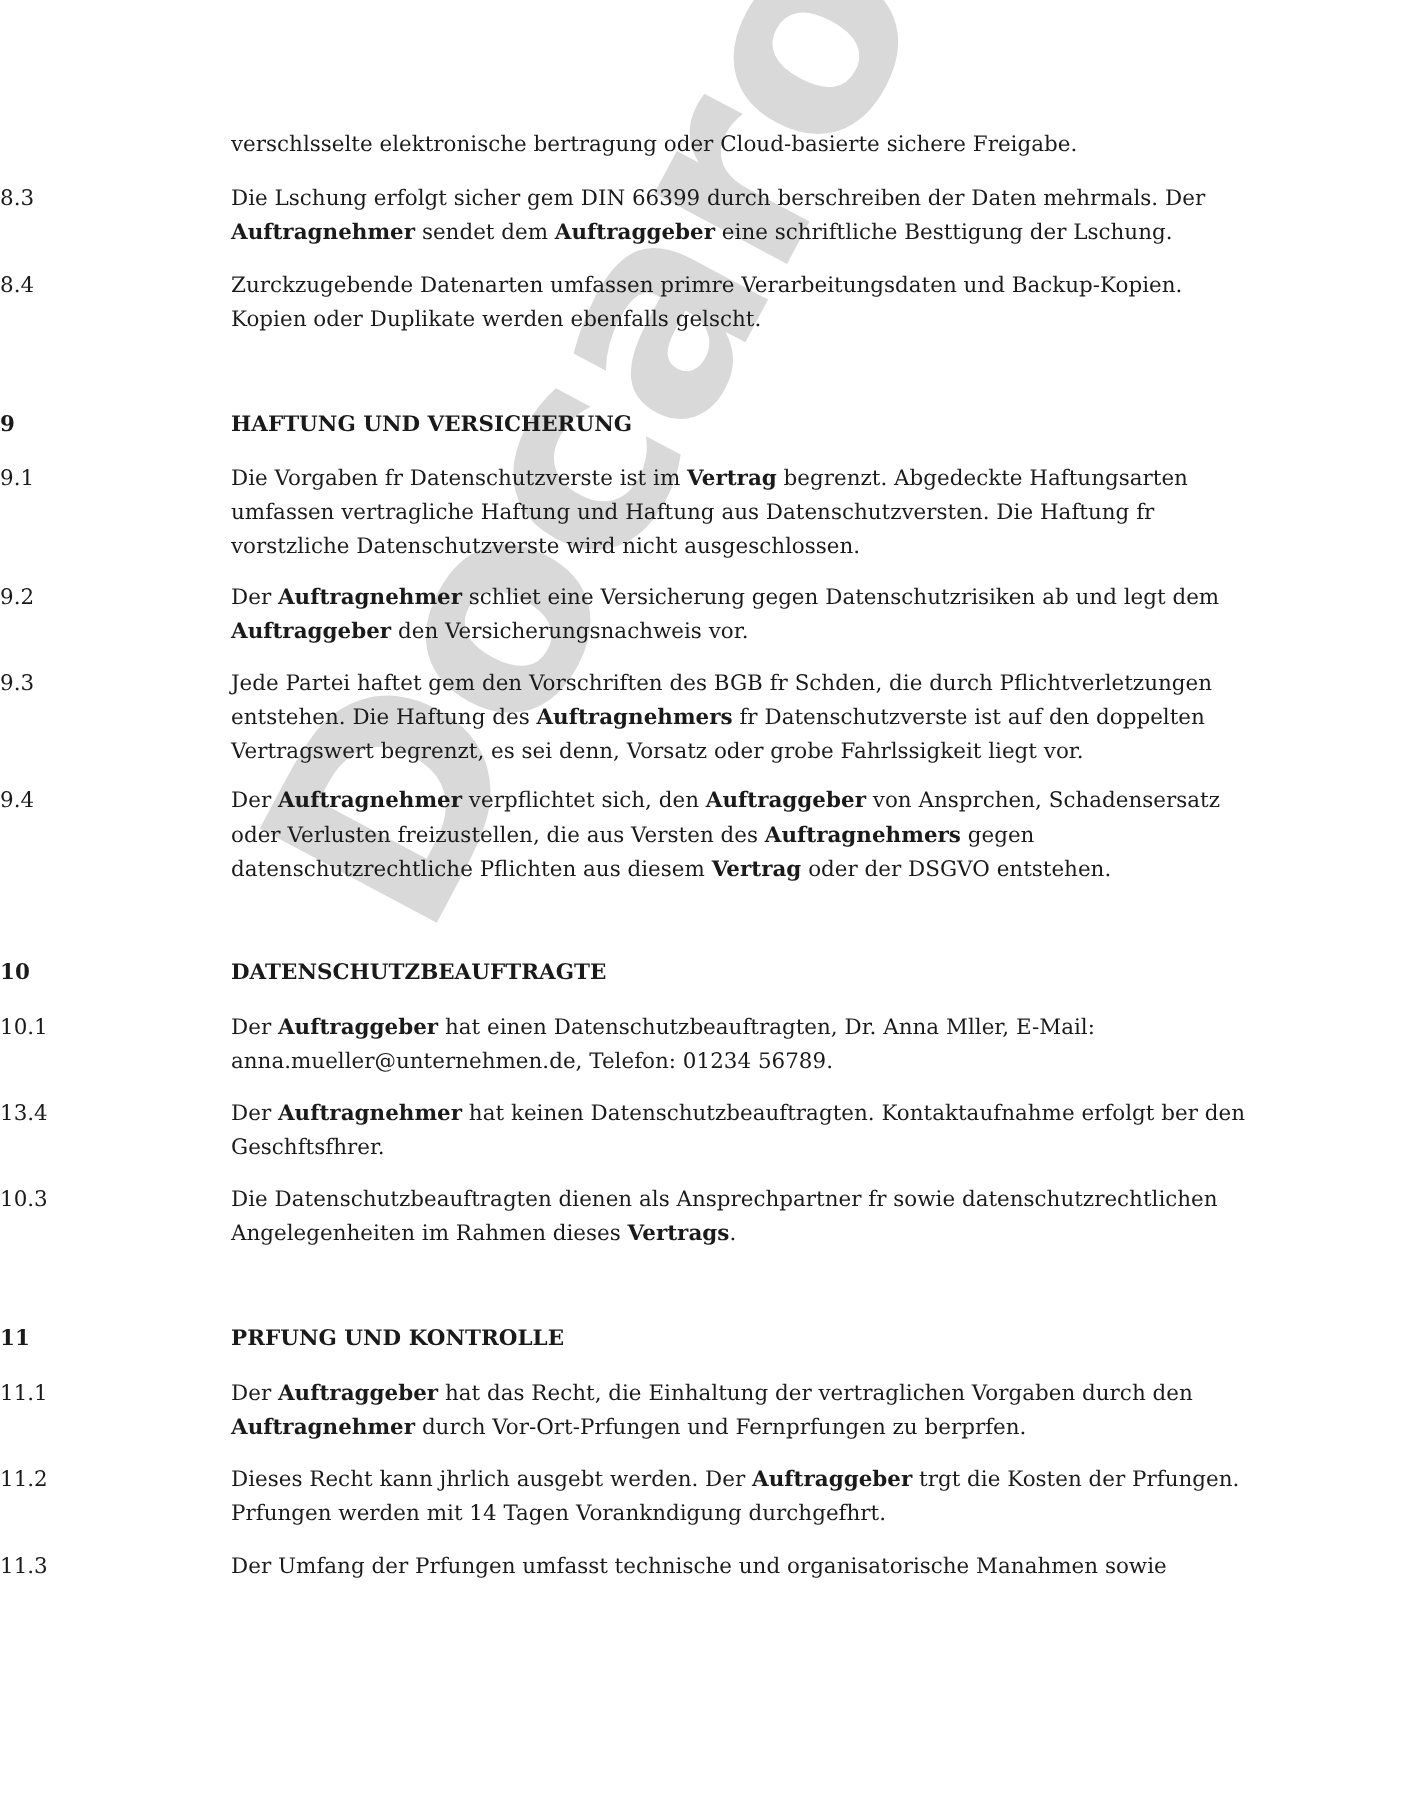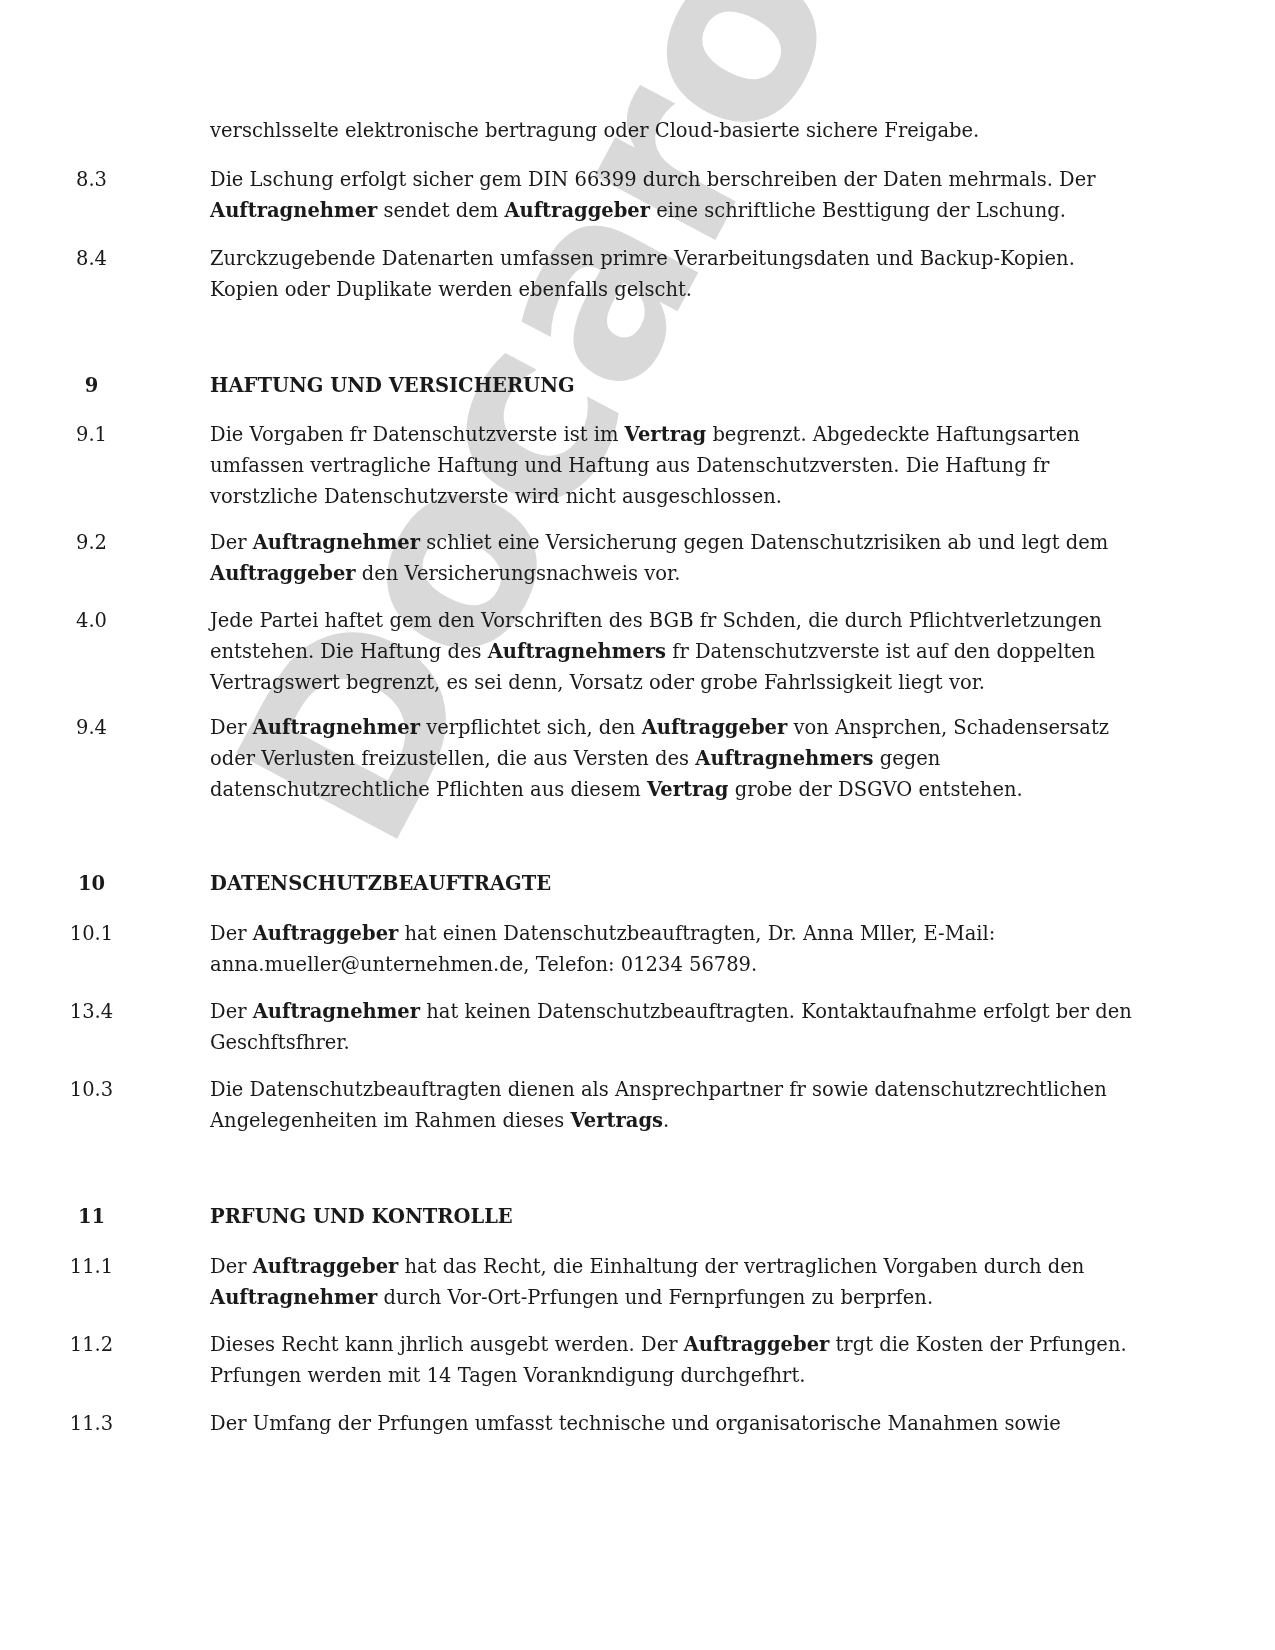--- a/index.html
+++ b/index.html
@@ -3,21 +3,21 @@
 <meta charset="utf-8">
 <style>
   html, body { margin:0; padding:0; background:#ffffff; }
   body { width:1275px; height:1650px; position:relative; overflow:hidden;
          font-family:"DejaVu Serif", "Liberation Serif", serif; color:#1a1a1a; }
   .watermark { position:absolute; left:200px; top:760px; transform-origin:0 0;
     transform:rotate(-62deg); font-family:"DejaVu Sans", sans-serif; font-weight:bold;
     font-size:250px; color:#d9d9d9; letter-spacing:-4px; white-space:nowrap; z-index:0; line-height:1; }
   .page { position:absolute; left:0; top:0; width:1275px; z-index:1; }
   .para { position:absolute; left:0; width:1275px; font-size:19.5px; line-height:31px; }
-  .para .num { position:absolute; width:183px; text-align:center; left:0; }
+  .para .num { position:absolute; width:183px; text-align:left; left:0; }
   .para .txt { position:absolute; left:210px; width:930px; }
   .para.heading { font-weight:bold; }
   b { font-weight:bold;text-align:center; }
 </style>
 </head>
 <body>
 
 <div class="watermark">Docaro.ai</div>
 
 <div class="page" id="page">
@@ -39,26 +39,26 @@
     </div>
     <div class="para" style="top: 419px;">
       <span class="num">9.1</span>
       <div class="txt"><span>Die Vorgaben fr Datenschutzverste ist im </span><b>Vertrag</b><span> begrenzt. Abgedeckte Haftungsarten umfassen vertragliche Haftung und Haftung aus Datenschutzversten. Die Haftung fr vorstzliche Datenschutzverste wird nicht ausgeschlossen.</span></div>
     </div>
     <div class="para" style="top: 527px;">
       <span class="num">9.2</span>
       <div class="txt"><span>Der </span><b>Auftragnehmer</b><span> schliet eine Versicherung gegen Datenschutzrisiken ab und legt dem </span><b>Auftraggeber</b><span> den Versicherungsnachweis vor.</span></div>
     </div>
     <div class="para" style="top: 605px;">
-      <span class="num">4.0</span>
+      <span class="num">9.3</span>
       <div class="txt"><span>Jede Partei haftet gem den Vorschriften des BGB fr Schden, die durch Pflichtverletzungen entstehen. Die Haftung des </span><b>Auftragnehmers</b><span> fr Datenschutzverste ist auf den doppelten Vertragswert begrenzt, es sei denn, Vorsatz oder grobe Fahrlssigkeit liegt vor.</span></div>
     </div>
     <div class="para" style="top: 712px;">
       <span class="num">9.4</span>
-      <div class="txt"><span>Der </span><b>Auftragnehmer</b><span> verpflichtet sich, den </span><b>Auftraggeber</b><span> von Ansprchen, Schadensersatz oder Verlusten freizustellen, die aus Versten des </span><b>Auftragnehmers</b><span> gegen datenschutzrechtliche Pflichten aus diesem </span><b>Vertrag</b><span> grobe der DSGVO entstehen.</span></div>
+      <div class="txt"><span>Der </span><b>Auftragnehmer</b><span> verpflichtet sich, den </span><b>Auftraggeber</b><span> von Ansprchen, Schadensersatz oder Verlusten freizustellen, die aus Versten des </span><b>Auftragnehmers</b><span> gegen datenschutzrechtliche Pflichten aus diesem </span><b>Vertrag</b><span> oder der DSGVO entstehen.</span></div>
     </div>
     <div class="para heading" style="top: 868px;">
       <span class="num">10</span>
       <div class="txt"><span>DATENSCHUTZBEAUFTRAGTE</span></div>
     </div>
     <div class="para" style="top: 918px;">
       <span class="num">10.1</span>
       <div class="txt"><span>Der </span><b>Auftraggeber</b><span> hat einen Datenschutzbeauftragten, Dr. Anna Mller, E-Mail: anna.mueller@unternehmen.de, Telefon: 01234 56789.</span></div>
     </div>
     <div class="para" style="top: 996px;">

